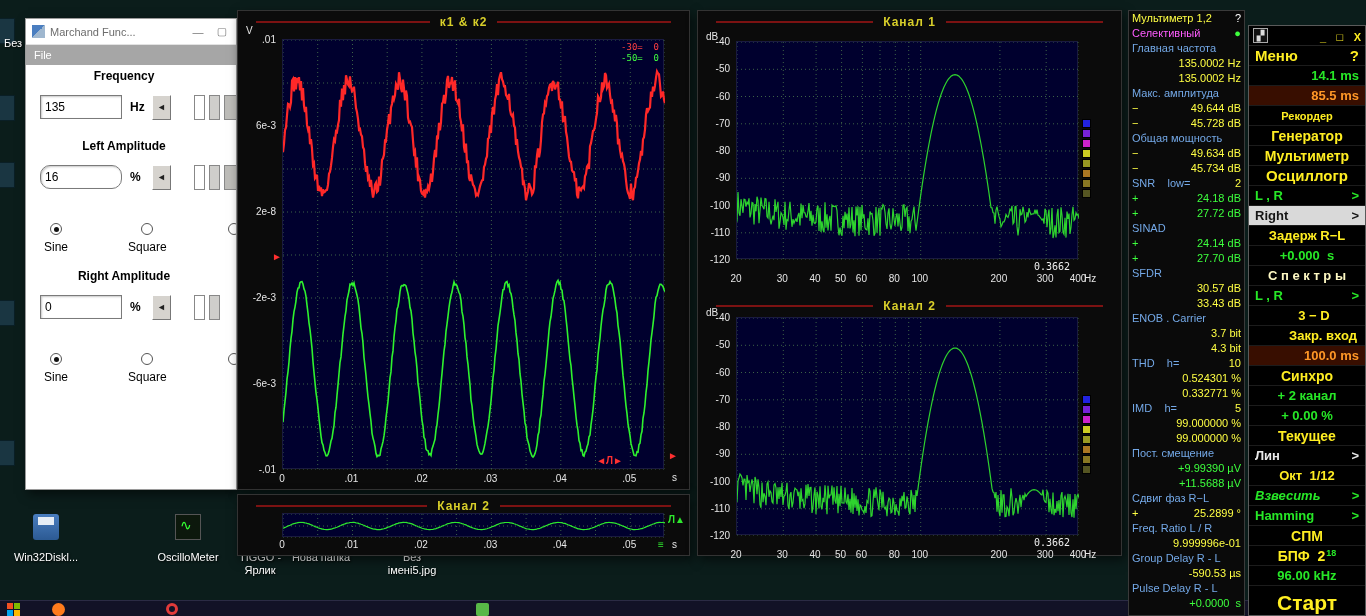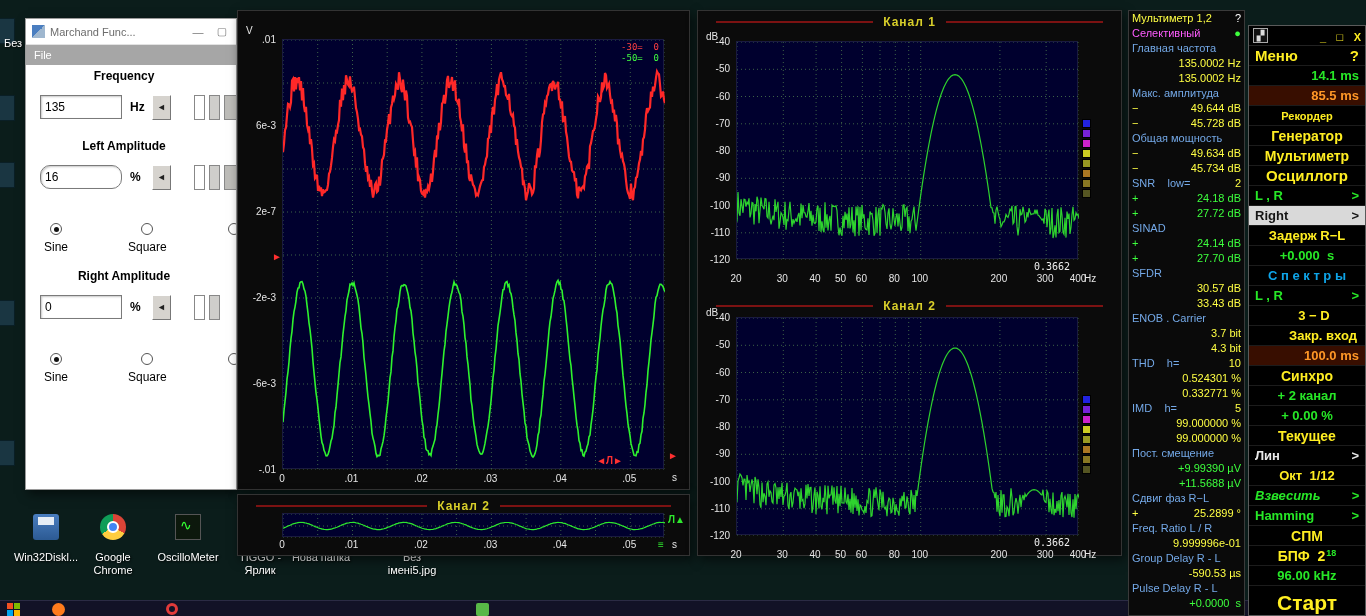--- a/index.html
+++ b/index.html
@@ -84,21 +84,21 @@
 
   
   #control{position:absolute;left:1248px;top:25px;width:118px;height:591px;background:#000;border:1px solid #5a5a5a;overflow:hidden;z-index:5;}
   .cp-titlebar{height:20px;display:flex;align-items:center;justify-content:space-between;padding:0 4px;border-bottom:1px solid #222;}
   .cp-appicon{width:15px;height:15px;background:#111;border:1px solid #aaa;color:#ddd;font-size:10px;line-height:13px;text-align:center;}
   .cp-winbtns span{margin-left:6px;color:#ffee22;font-weight:bold;font-size:11px;}
   .cp-row{display:flex;align-items:center;padding:0 6px;border-bottom:1px solid #1c1c1c;font-weight:bold;white-space:pre;}
   .cp-row sup{position:relative;top:-3px;margin-left:1px;}
   .cc-y{color:#ffee22;}
   .cc-g{color:#27e827;}
-  .cc-m{color:#0ea5e9;}
+  .cc-m{color:#fef9c3;}
   .cc-o{color:#ff9726;}
   .cc-w{color:#e9e9e9;}
   .cc-k{color:#151515;}
 </style>
 </head>
 <body>
 
 <div id="desktop">
 
   <div id="taskbar">
@@ -118,27 +118,20 @@
       <div class="efrag" style="top: 162px;"></div>
       <div class="efrag" style="top: 300px;"></div>
       <div class="efrag" style="top: 440px;"></div>
       <div class="di-label edge-label">Без</div>
     </div>
   <div id="desktop-icons">
       <div class="dicon" style="left: 6px; width: 80px;">
         <div class="di-img icon-disk"></div>
         <div class="di-label">
           <div>Win32Diskl...</div>
-        </div>
-      </div>
-      <div class="dicon" style="left: 82px; width: 62px;">
-        <div class="di-img icon-chrome"></div>
-        <div class="di-label">
-          <div>Google</div>
-          <div>Chrome</div>
         </div>
       </div>
       <div class="dicon" style="left: 148px; width: 80px;">
         <div class="di-img icon-scope"></div>
         <div class="di-label">
           <div>OscilloMeter</div>
         </div>
       </div>
       <div class="dicon" style="left: 228px; width: 64px;">
         <div class="di-label">
@@ -209,20 +202,25 @@
       </div>
       <div class="mw-radio" style="top:288px;left:102px">
         <span class="rc"></span>
         <span>Square</span>
       </div>
       <span class="rc partial" style="top:288px;left:202px"></span>
     </div>
   </div>
 
   <div class="panel" id="scope-main" style="left:237px;top:10px;width:453px;height:480px">
+    <div class="panel-title">
+      <span class="tline"></span>
+      <span class="ttext">к1 &amp; к2</span>
+      <span class="tline"></span>
+    </div>
     <span class="unit" style="left:8px;top:14px">V</span>
     <div class="plot" style="left:44px;top:28px;width:382px;height:430px">
       <svg id="scope-main-svg" width="382" height="430">
           <line class="grid" x1="0.0" y1="0" x2="0.0" y2="430"></line>
           <line class="grid" x1="34.7" y1="0" x2="34.7" y2="430"></line>
           <line class="grid" x1="69.5" y1="0" x2="69.5" y2="430"></line>
           <line class="grid" x1="104.2" y1="0" x2="104.2" y2="430"></line>
           <line class="grid" x1="138.9" y1="0" x2="138.9" y2="430"></line>
           <line class="grid" x1="173.6" y1="0" x2="173.6" y2="430"></line>
           <line class="grid" x1="208.4" y1="0" x2="208.4" y2="430"></line>
@@ -246,21 +244,21 @@
           <polyline fill="none" stroke="#2ef22e" stroke-width="1.6" points="0,382.2 1,370.4 2,361.3 3,352.1 4,339.1 5,331.8 6,322.0 7,308.5 8,298.3 9,291.3 10,279.7 11,271.6 12,267.1 13,261.0 14,252.1 15,248.1 16,247.8 17,242.7 18,241.7 19,241.6 20,244.2 21,248.9 22,251.2 23,256.4 24,265.1 25,273.0 26,282.8 27,289.5 28,298.7 29,308.3 30,321.7 31,332.4 32,342.7 33,352.6 34,359.5 35,368.4 36,378.4 37,387.1 38,396.1 39,402.7 40,404.9 41,410.3 42,412.5 43,415.7 44,415.8 45,414.5 46,411.3 47,406.4 48,401.0 49,398.3 50,391.3 51,385.7 52,372.6 53,367.2 54,355.3 55,344.9 56,333.7 57,322.3 58,316.9 59,305.0 60,293.8 61,285.5 62,276.7 63,270.6 64,259.8 65,255.6 66,251.0 67,244.3 68,244.8 69,243.1 70,245.4 71,242.9 72,247.6 73,251.3 74,255.2 75,259.9 76,267.3 77,277.3 78,288.1 79,293.5 80,303.0 81,317.5 82,326.0 83,335.5 84,346.9 85,357.0 86,364.7 87,373.6 88,381.5 89,393.1 90,398.1 91,401.6 92,406.5 93,413.6 94,416.5 95,415.2 96,415.8 97,415.2 98,408.9 99,405.5 100,401.7 101,395.9 102,388.1 103,377.7 104,369.7 105,361.3 106,349.7 107,337.9 108,331.9 109,317.1 110,310.9 111,296.9 112,287.5 113,280.7 114,269.3 115,266.5 116,260.3 117,251.5 118,246.3 119,245.4 120,246.0 121,244.7 122,244.9 123,245.9 124,249.7 125,253.6 126,258.8 127,267.6 128,271.0 129,279.3 130,293.0 131,300.9 132,311.8 133,318.4 134,328.9 135,343.7 136,349.5 137,359.4 138,370.5 139,380.6 140,386.0 141,397.5 142,399.2 143,409.0 144,410.4 145,410.8 146,414.8 147,413.8 148,415.4 149,408.9 150,406.1 151,402.6 152,399.3 153,389.9 154,384.6 155,374.5 156,366.4 157,355.8 158,343.6 159,333.3 160,322.1 161,311.1 162,304.4 163,291.3 164,284.1 165,276.2 166,267.5 167,260.8 168,255.5 169,252.1 170,246.3 171,241.9 172,245.0 173,244.4 174,245.9 175,249.2 176,252.5 177,254.4 178,260.4 179,271.9 180,276.4 181,284.9 182,297.6 183,303.3 184,316.9 185,324.3 186,335.5 187,344.9 188,360.1 189,365.9 190,376.4 191,384.6 192,390.5 193,396.6 194,404.4 195,408.0 196,411.0 197,413.3 198,414.1 199,414.0 200,411.9 201,408.1 202,403.4 203,397.4 204,391.4 205,386.3 206,378.9 207,370.0 208,361.3 209,349.6 210,337.6 211,330.3 212,316.8 213,309.1 214,297.7 215,285.7 216,279.4 217,272.7 218,264.9 219,256.4 220,249.7 221,249.5 222,243.6 223,242.1 224,241.5 225,246.3 226,244.7 227,251.9 228,253.6 229,258.8 230,267.9 231,274.9 232,280.6 233,292.9 234,300.7 235,313.7 236,319.5 237,333.7 238,341.4 239,354.1 240,362.6 241,371.3 242,382.9 243,386.5 244,397.9 245,401.5 246,404.9 247,410.8 248,413.5 249,416.1 250,417.1 251,415.8 252,413.4 253,409.9 254,404.6 255,395.2 256,391.8 257,379.6 258,375.2 259,363.1 260,354.4 261,341.4 262,334.1 263,324.2 264,313.6 265,302.6 266,290.7 267,281.6 268,276.5 269,268.3 270,258.6 271,254.9 272,250.7 273,245.2 274,241.8 275,240.4 276,244.0 277,242.4 278,249.4 279,250.1 280,259.2 281,260.7 282,268.5 283,278.5 284,287.6 285,298.8 286,309.5 287,319.6 288,325.7 289,337.8 290,346.5 291,356.6 292,365.9 293,376.5 294,385.2 295,390.7 296,400.5 297,403.1 298,410.6 299,410.2 300,415.5 301,416.2 302,412.1 303,411.1 304,406.8 305,404.1 306,396.8 307,395.1 308,384.8 309,377.8 310,369.9 311,359.3 312,346.9 313,336.6 314,329.9 315,315.0 316,306.1 317,298.0 318,286.1 319,277.3 320,269.9 321,265.6 322,259.2 323,250.0 324,245.5 325,244.7 326,244.1 327,241.7 328,243.5 329,244.2 330,248.4 331,254.1 332,259.9 333,268.0 334,272.9 335,285.3 336,292.2 337,300.4 338,312.4 339,323.8 340,335.4 341,343.9 342,355.5 343,365.9 344,373.6 345,383.8 346,389.5 347,395.5 348,403.7 349,407.4 350,411.1 351,415.2 352,415.5 353,415.8 354,411.8 355,412.1 356,404.5 357,403.2 358,394.9 359,391.3 360,378.3 361,373.0 362,364.5 363,352.3 364,344.7 365,330.6 366,321.7 367,311.8 368,299.9 369,292.5 370,284.4 371,275.8 372,264.0 373,257.2 374,255.6 375,250.7 376,247.0 377,244.2 378,244.2 379,245.2 380,246.4 381,249.5 382,251.8 "></polyline>
         </svg>
       <div id="scope-overlay"><div style="color: rgb(255, 64, 64);">-30=  0</div><div style="color: rgb(64, 255, 64);">-50=  0</div></div>
       <span class="mark red" style="right:40px;bottom:2px">◄Л►</span>
     </div>
     <span class="mark red" style="left:34px;top:241px">►</span>
     <span class="mark red" style="left:430px;top:440px">►</span>
     <div class="ylabs" id="scope-main-ylab" style="left:0;top:28px;width:41px;height:430px">
         <span class="yt" style="top: 0px;">.01</span>
         <span class="yt" style="top: 86px;">6e-3</span>
-        <span class="yt" style="top: 172px;">2e-7</span>
+        <span class="yt" style="top: 172px;">2e-8</span>
         <span class="yt" style="top: 258px;">-2e-3</span>
         <span class="yt" style="top: 344px;">-6e-3</span>
         <span class="yt" style="top: 430px;">-.01</span>
       </div>
     <div class="xlabs" id="scope-main-xlab" style="left:44px;top:462px;width:382px;height:12px">
         <span class="xt" style="left: 0px;">0</span>
         <span class="xt" style="left: 69.4545px;">.01</span>
         <span class="xt" style="left: 138.909px;">.02</span>
         <span class="xt" style="left: 208.364px;">.03</span>
         <span class="xt" style="left: 277.818px;">.04</span>

